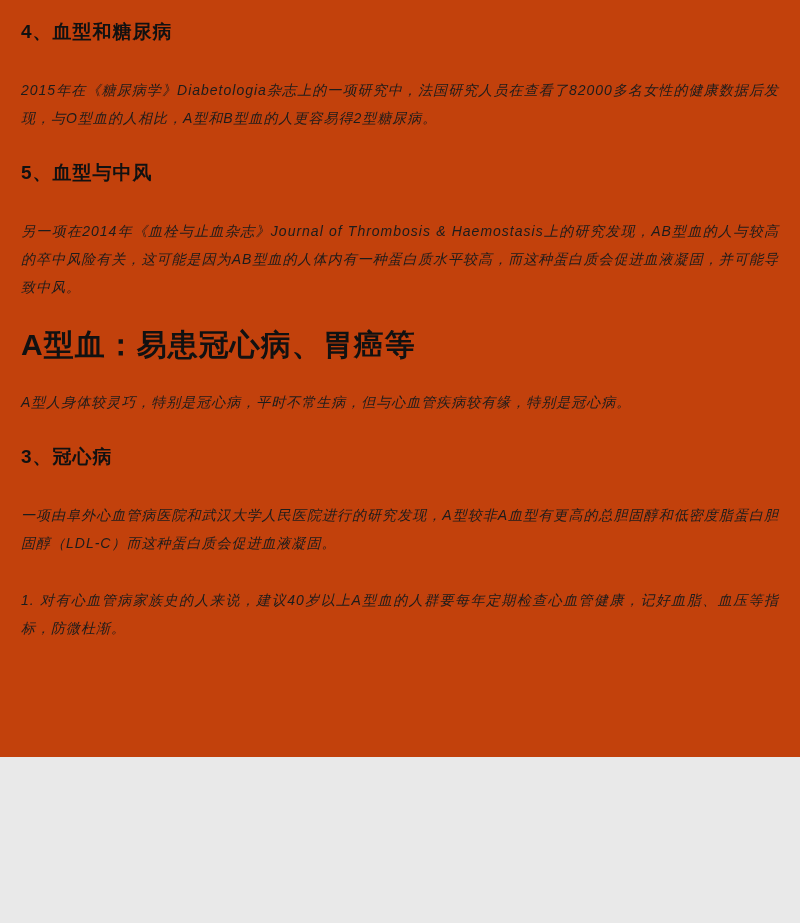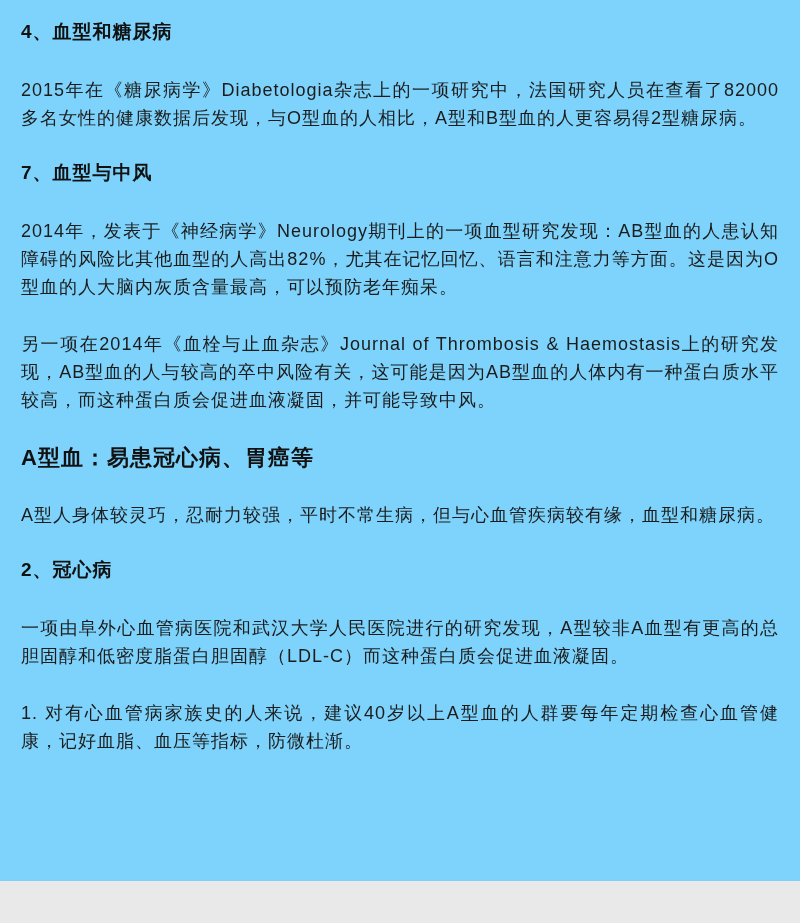--- a/index.html
+++ b/index.html
@@ -10,74 +10,74 @@
     width: 800px;
     height: 923px;
     background: #e9e9e9;
     font-family: "Liberation Sans", "DejaVu Sans", sans-serif;
     color: #1c1c1c;
     overflow: hidden;
   }
   .page {
     box-sizing: border-box;
     width: 800px;
-    height: 881px;
+    height: 757px;
     padding: 20px 21px 24px 21px;
-    background: #7dd3fc;
+    background: #c2410c;
   }
   .h-sub {
     font-size: 19px;
     font-weight: 700;
     line-height: 24px;
     letter-spacing: 1px;
     color: #111111;
     margin: 0 0 32px 0;
   }
   .h-main {
-    font-size: 22px;
+    font-size: 30px;
     font-weight: 700;
     line-height: 30px;
     letter-spacing: 1px;
     color: #111111;
     margin: 0 0 28px 0;
   }
   .para {
-    font-size: 18px;
+    font-size: 14px;
     font-weight: 400;
     line-height: 28px;
     letter-spacing: 1px;
     color: #1c1c1c;
     margin: 4px 0 29px 0;
     text-align: justify;
     text-justify: inter-ideograph;
+    font-style: italic;
   }
   .para:last-child {
     margin-bottom: 0;
   }
 </style>
 </head>
 <body>
 
 <div class="page">
 
   <h3 class="h-sub">4、血型和糖尿病</h3>
 
   <p class="para">2015年在《糖尿病学》Diabetologia杂志上的一项研究中，法国研究人员在查看了82000多名女性的健康数据后发现，与O型血的人相比，A型和B型血的人更容易得2型糖尿病。</p>
 
-  <h3 class="h-sub">7、血型与中风</h3>
+  <h3 class="h-sub">5、血型与中风</h3>
 
-  <p class="para">2014年，发表于《神经病学》Neurology期刊上的一项血型研究发现：AB型血的人患认知障碍的风险比其他血型的人高出82%，尤其在记忆回忆、语言和注意力等方面。这是因为O型血的人大脑内灰质含量最高，可以预防老年痴呆。</p>
 
   <p class="para">另一项在2014年《血栓与止血杂志》Journal of Thrombosis &amp; Haemostasis上的研究发现，AB型血的人与较高的卒中风险有关，这可能是因为AB型血的人体内有一种蛋白质水平较高，而这种蛋白质会促进血液凝固，并可能导致中风。</p>
 
 
   <h2 class="h-main">A型血：易患冠心病、胃癌等</h2>
 
-  <p class="para">A型人身体较灵巧，忍耐力较强，平时不常生病，但与心血管疾病较有缘，血型和糖尿病。</p>
+  <p class="para">A型人身体较灵巧，特别是冠心病，平时不常生病，但与心血管疾病较有缘，特别是冠心病。</p>
 
-  <h3 class="h-sub">2、冠心病</h3>
+  <h3 class="h-sub">3、冠心病</h3>
 
   <p class="para">一项由阜外心血管病医院和武汉大学人民医院进行的研究发现，A型较非A血型有更高的总胆固醇和低密度脂蛋白胆固醇（LDL-C）而这种蛋白质会促进血液凝固。</p>
 
 
   <p class="para">1. 对有心血管病家族史的人来说，建议40岁以上A型血的人群要每年定期检查心血管健康，记好血脂、血压等指标，防微杜渐。</p>
 
 </div>
 
 </body></html>

